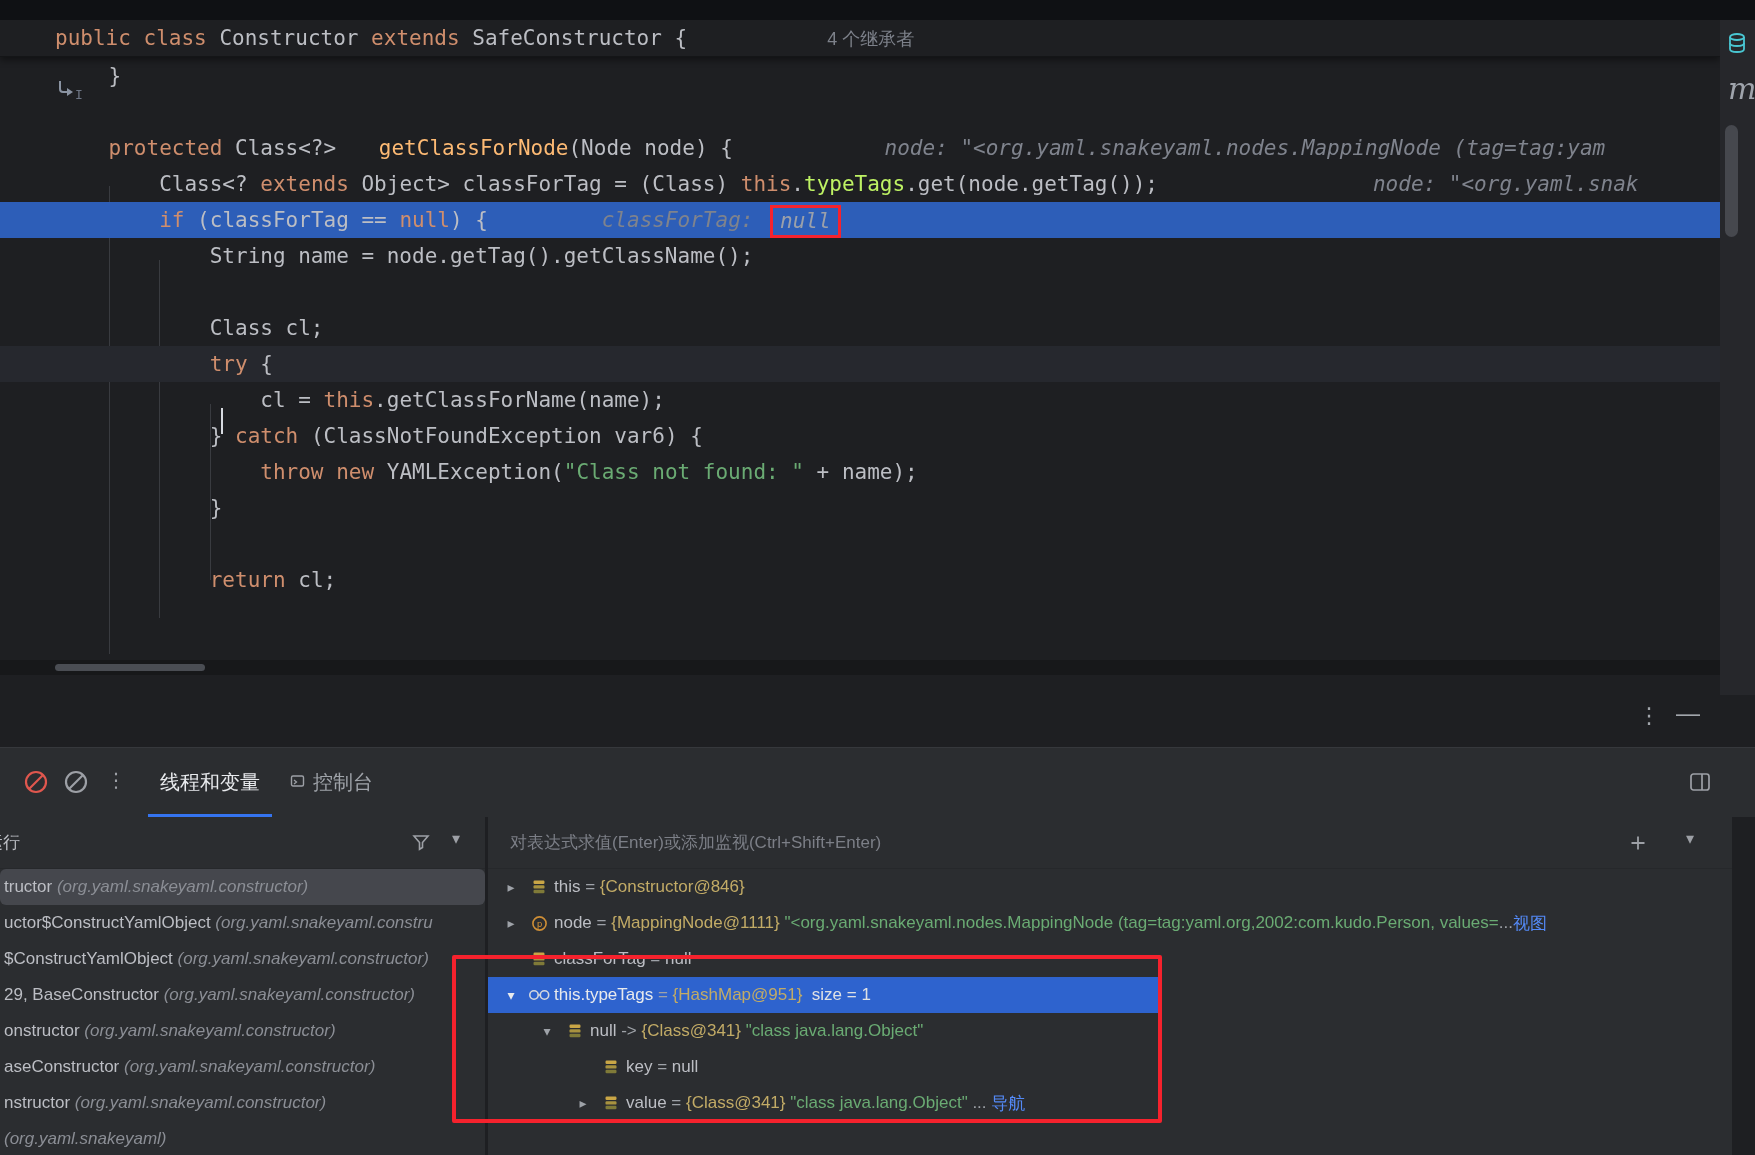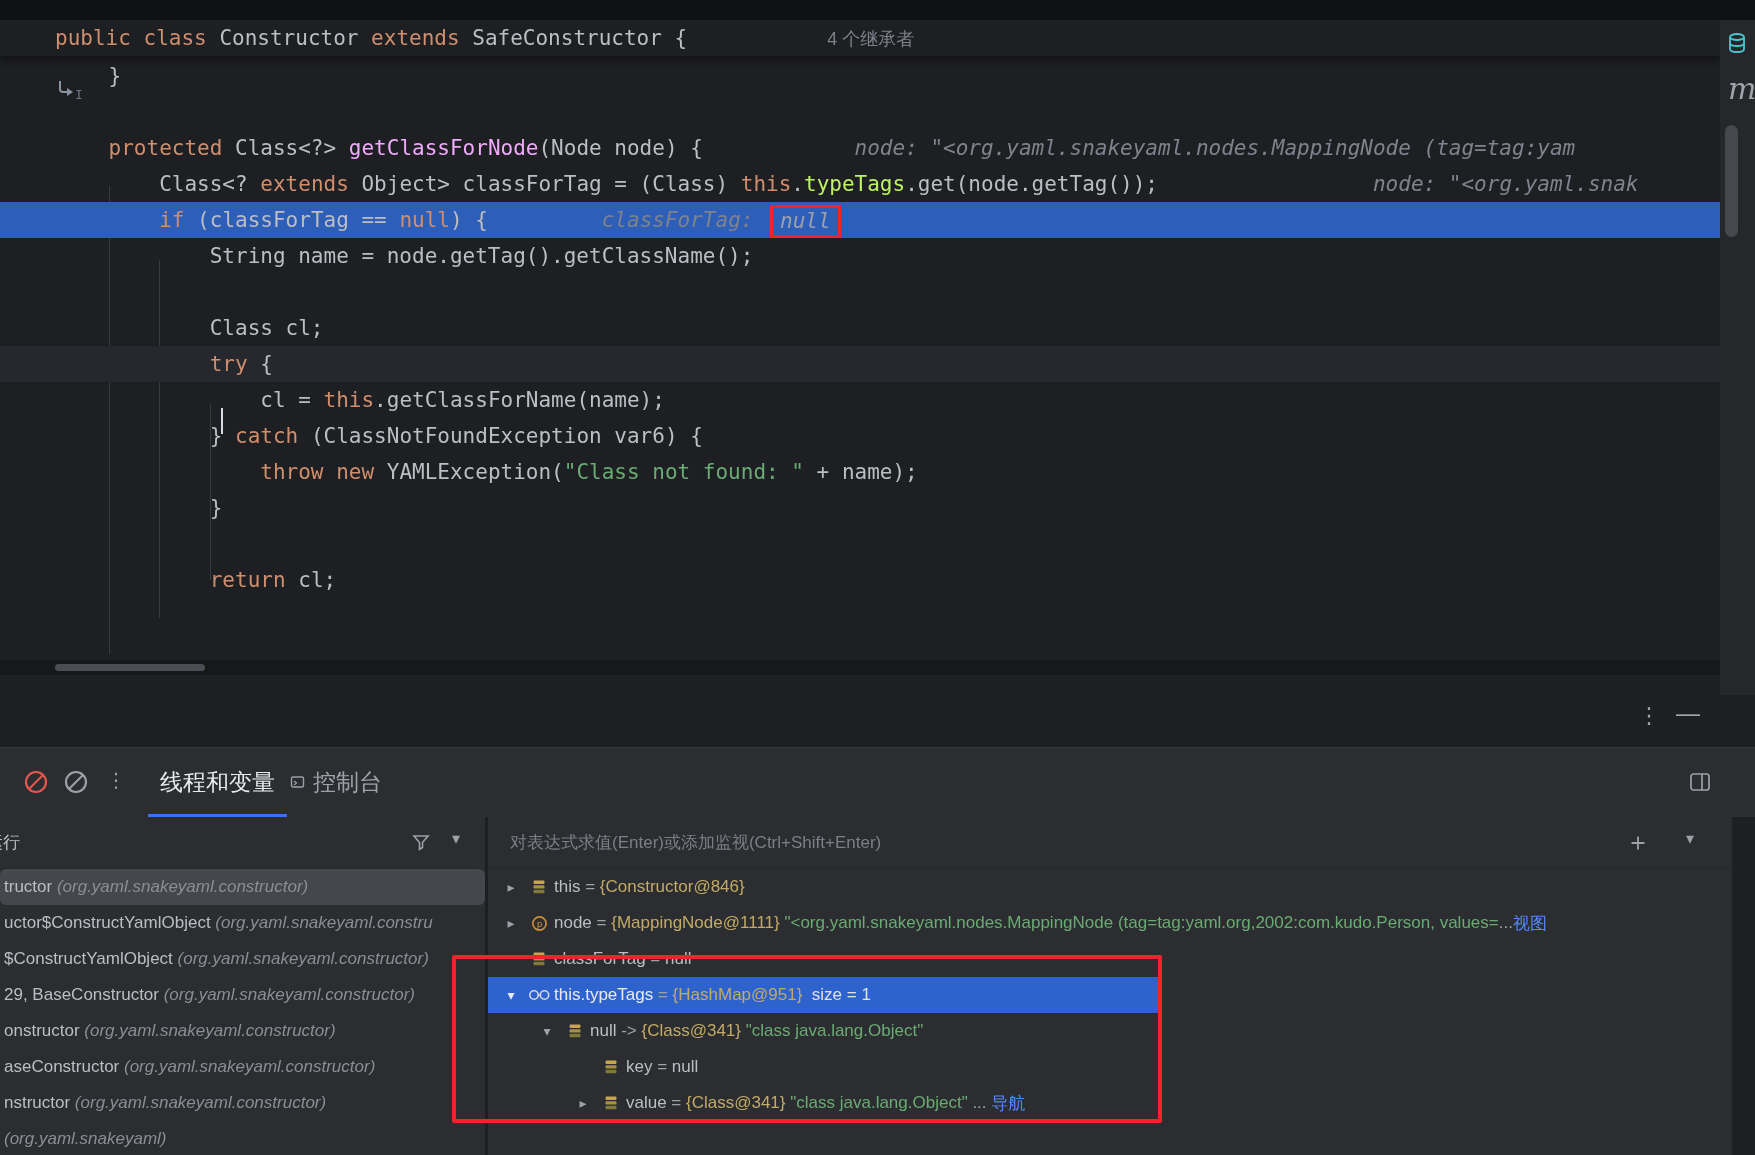--- a/index.html
+++ b/index.html
@@ -19,21 +19,21 @@
     white-space:pre;padding-left:55px;box-sizing:border-box;
     font-family:"DejaVu Sans Mono","Liberation Mono",monospace;font-size:21px;line-height:37px;}
   .tok-inh{font-family:"Liberation Sans",sans-serif;font-size:18px;color:#7D818A;margin-left:140px;}
   #code-lines{position:absolute;left:0;top:38px;width:100%;z-index:2;
     font-family:"DejaVu Sans Mono","Liberation Mono",monospace;font-size:21px;}
   .cl{height:36px;line-height:36px;padding-left:58px;white-space:pre;}
   .cl.exec{background:#2D5EB8;}
   .cl.caret{background:#26282E;}
   .tok-k{color:#CF8E6D;}
   .tok-p{color:#BCBEC4;text-align:right;}
-  .tok-m{color:#f0abfc;}
+  .tok-m{color:#fdba74;margin-left:30px;}
   .tok-f{color:#bef264;}
   .tok-s{color:#6AAB73;}
   .tok-h{color:#7F838D;font-style:italic;}
   .tok-hn{color:#9BA0AA;font-style:italic;display:inline-block;line-height:26px;
     border:3px solid #F5222D;padding:0 7px 1px;margin-left:4px;vertical-align:middle;}
   .guide{position:absolute;width:1px;background:#393B40;z-index:1;}
   #guide1{left:109px;top:166px;height:468px;}
   #guide2{left:159px;top:240px;height:358px;}
   #guide3{left:210px;top:384px;height:176px;}
   #caret{position:absolute;left:221px;top:388px;width:2px;height:26px;background:#D7DAE0;z-index:3;}
@@ -50,21 +50,21 @@
 
   
   #splitter{position:absolute;left:0;top:695px;width:1755px;height:52px;background:#1E1F22;}
   #more-v{position:absolute;left:1638px;top:8px;font-size:22px;color:#A2A6AC;}
   #minimize{position:absolute;left:1676px;top:4px;font-size:24px;color:#A2A6AC;}
 
   
   #dbgbar{position:absolute;left:0;top:747px;width:1755px;height:70px;background:#2B2D30;border-top:1px solid #36383C;box-sizing:border-box;}
   .bar-icon{position:absolute;top:20px;}
   #more-v2{position:absolute;left:106px;top:20px;font-size:20px;color:#9DA0A6;}
-  .tab{position:absolute;top:0;height:100%;display:flex;align-items:center;gap:8px;padding:0 12px;font-size:23px;}
+  .tab{position:absolute;top:0;height:100%;display:flex;align-items:center;gap:8px;padding:0 12px;font-size:20px;}
   #tab1{left:148px;color:#E8EAED;box-shadow:inset 0 -3px 0 #3574F0;}
   #tab2{left:278px;color:#9FA3A9;}
   #layout-icon{position:absolute;left:1688px;top:22px;}
 
   
   #frames-pane{position:absolute;left:0;top:817px;width:487px;height:338px;background:#2B2D30;border-right:2px solid #1E1F22;box-sizing:border-box;overflow:hidden;}
   #frames-header{position:absolute;left:0;top:0;width:100%;height:52px;border-bottom:1px solid #26282B;box-sizing:border-box;}
   #frames-label{position:absolute;left:-14px;top:14px;font-size:17px;color:#BCBEC4;}
   #funnel{position:absolute;left:412px;top:16px;}
   #frames-chevron{position:absolute;left:452px;top:12px;color:#9DA0A6;font-size:16px;}

